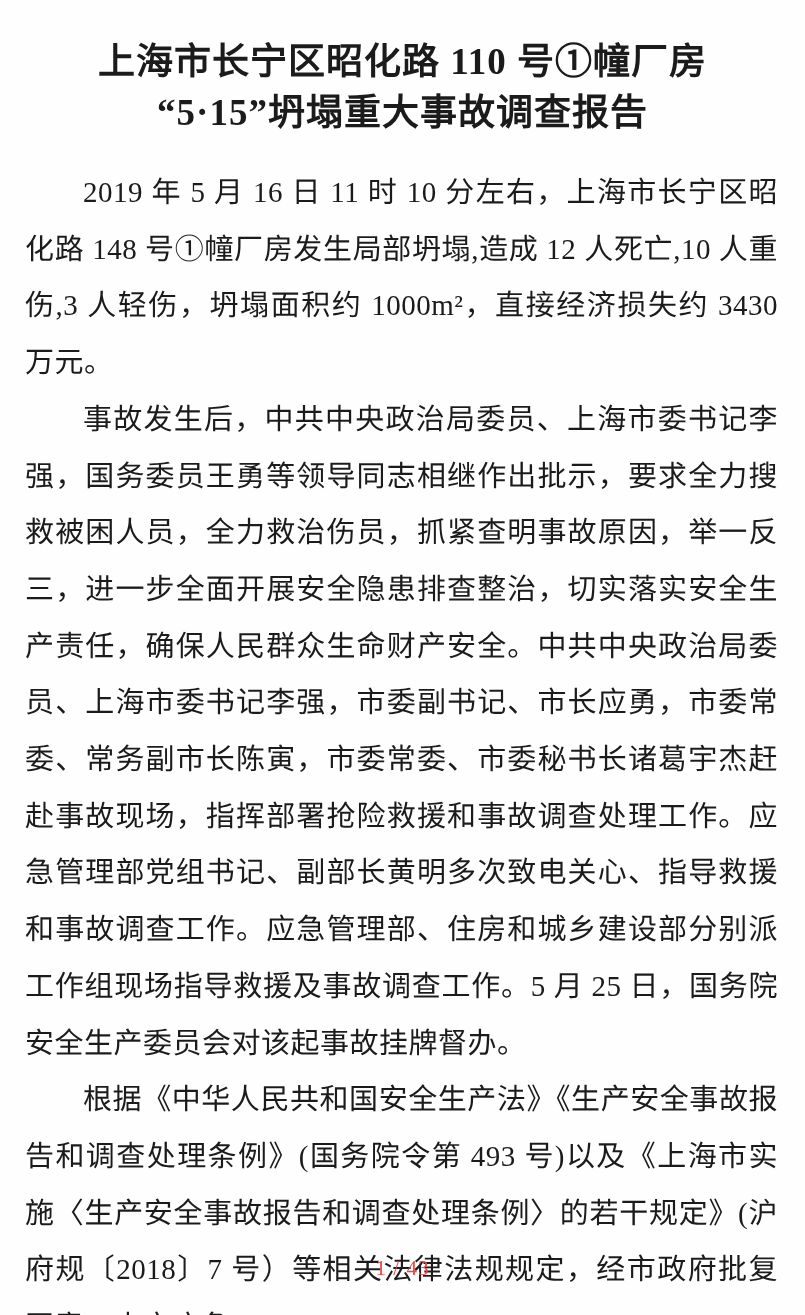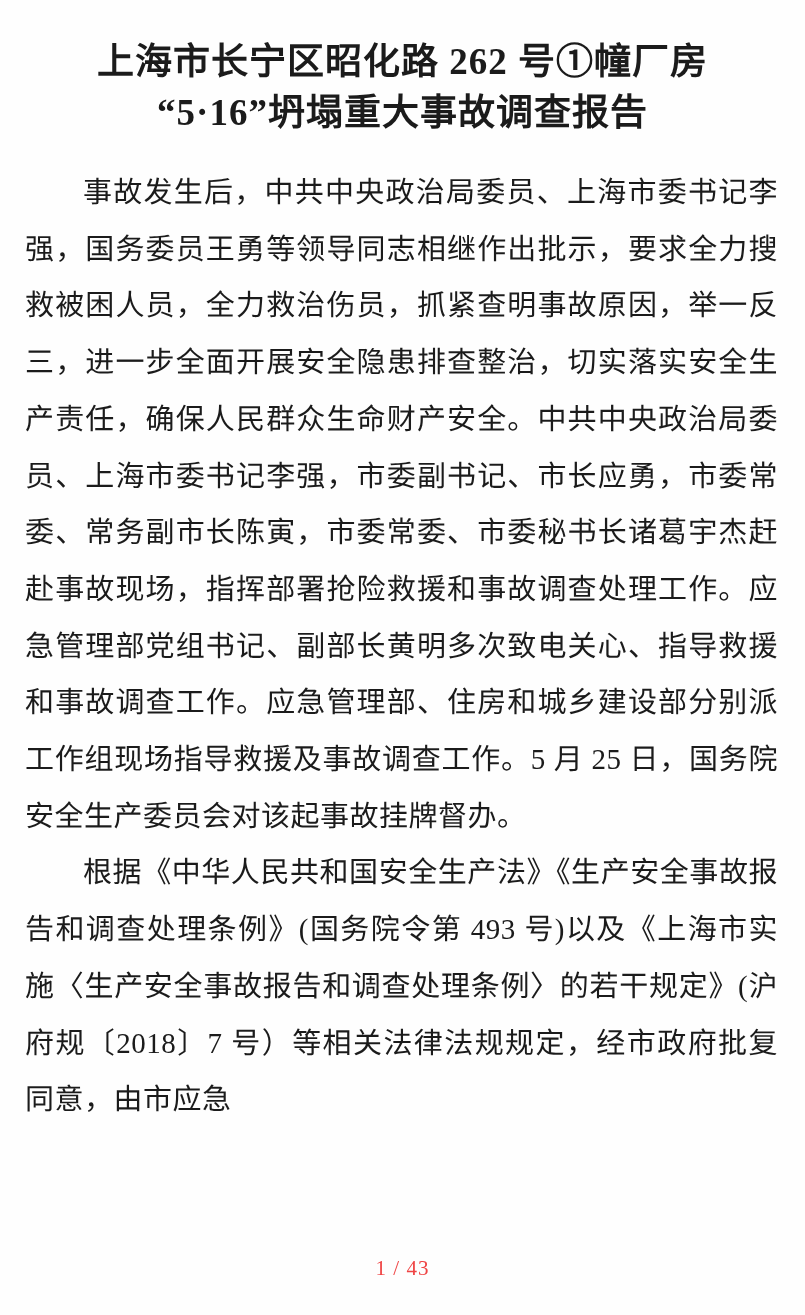--- a/index.html
+++ b/index.html
@@ -54,24 +54,25 @@
     letter-spacing: 1px;
     color: #ef4444;
   }
 </style>
 </head>
 <body>
 
 <div class="page">
 
   <h1 class="title">
-    <span class="title-line">上海市长宁区昭化路 262 号①幢厂房</span>
-    <span class="title-line">“5·16”坍塌重大事故调查报告</span>
+    <span class="title-line">上海市长宁区昭化路 110 号①幢厂房</span>
+    <span class="title-line">“5·15”坍塌重大事故调查报告</span>
   </h1>
 
   <div class="doc-body">
+    <p>2019 年 5 月 16 日 11 时 10 分左右，上海市长宁区昭化路 148 号①幢厂房发生局部坍塌,造成 12 人死亡,10 人重伤,3 人轻伤，坍塌面积约 1000m²，直接经济损失约 3430 万元。</p>
     <p>事故发生后，中共中央政治局委员、上海市委书记李强，国务委员王勇等领导同志相继作出批示，要求全力搜救被困人员，全力救治伤员，抓紧查明事故原因，举一反三，进一步全面开展安全隐患排查整治，切实落实安全生产责任，确保人民群众生命财产安全。中共中央政治局委员、上海市委书记李强，市委副书记、市长应勇，市委常委、常务副市长陈寅，市委常委、市委秘书长诸葛宇杰赶赴事故现场，指挥部署抢险救援和事故调查处理工作。应急管理部党组书记、副部长黄明多次致电关心、指导救援和事故调查工作。应急管理部、住房和城乡建设部分别派工作组现场指导救援及事故调查工作。5 月 25 日，国务院安全生产委员会对该起事故挂牌督办。</p>
     <p>根据《中华人民共和国安全生产法》《生产安全事故报告和调查处理条例》(国务院令第 493 号)以及《上海市实施〈生产安全事故报告和调查处理条例〉的若干规定》(沪府规〔2018〕7 号）等相关法律法规规定，经市政府批复同意，由市应急</p>
   </div>
 
   <div class="page-number">1 / 43</div>
 
 </div>
 
 </body></html>

